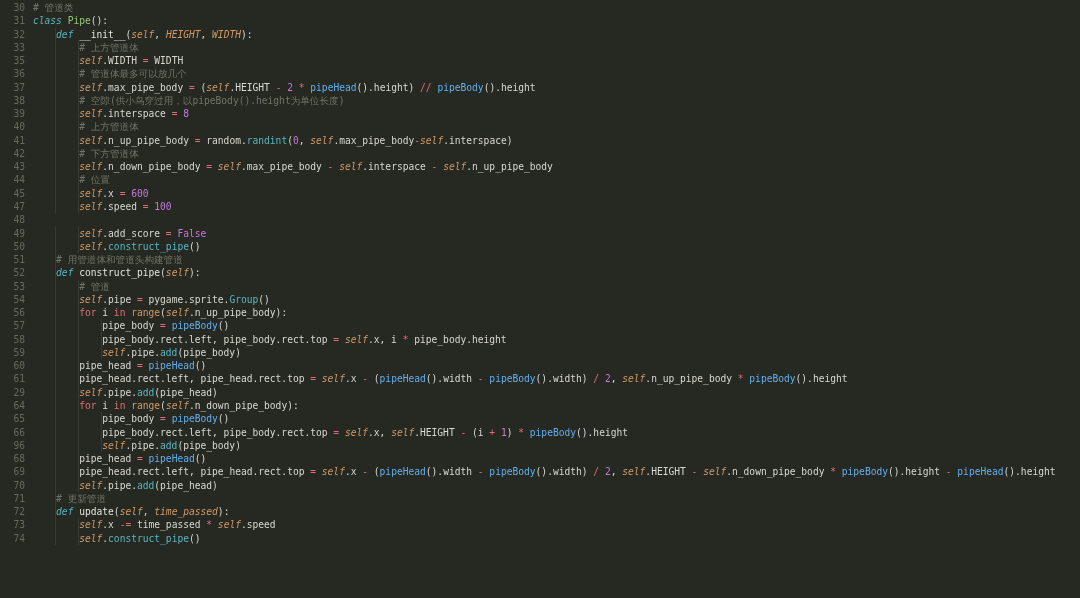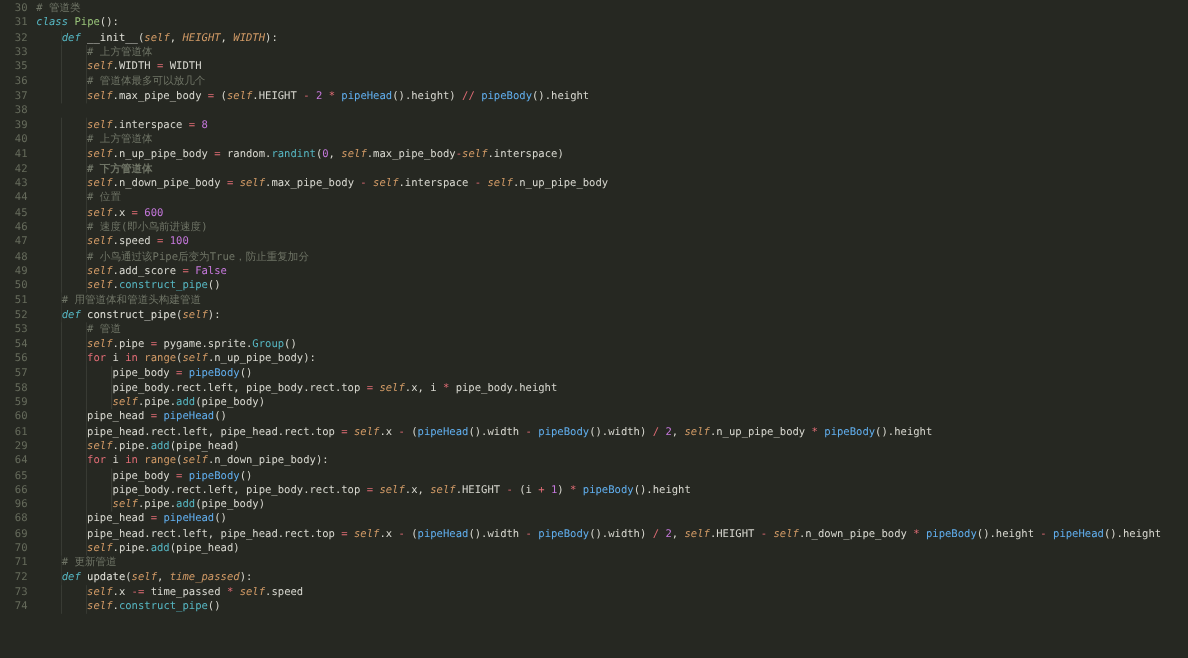--- a/index.html
+++ b/index.html
@@ -39,31 +39,30 @@
 <body>
 
 <div class="editor" id="editor">
     <div class="line"><span class="ln">30</span><span class="code"><span style="color: rgb(111, 116, 102);"># 管道类</span></span></div>
     <div class="line"><span class="ln">31</span><span class="code"><span class="it" style="color: rgb(86, 182, 194);">class</span><span style="color: rgb(216, 216, 208);"> </span><span style="color: rgb(152, 195, 121);">Pipe</span><span style="color: rgb(216, 216, 208);">():</span></span></div>
     <div class="line"><span class="ln">32</span><span class="code"><span class="indent" style="width: 4ch;"></span><span class="it" style="color: rgb(86, 182, 194);">def</span><span style="color: rgb(216, 216, 208);"> </span><span style="color: rgb(226, 226, 218);">__init__</span><span style="color: rgb(216, 216, 208);">(</span><span class="it" style="color: rgb(209, 154, 102);">self</span><span style="color: rgb(216, 216, 208);">, </span><span class="it" style="color: rgb(209, 154, 102);">HEIGHT</span><span style="color: rgb(216, 216, 208);">, </span><span class="it" style="color: rgb(209, 154, 102);">WIDTH</span><span style="color: rgb(216, 216, 208);">):</span></span></div>
     <div class="line"><span class="ln">33</span><span class="code"><span class="indent" style="width: 8ch;"></span><span style="color: rgb(111, 116, 102);"># 上方管道体</span></span></div>
     <div class="line"><span class="ln">35</span><span class="code"><span class="indent" style="width: 8ch;"></span><span class="it" style="color: rgb(209, 154, 102);">self</span><span style="color: rgb(216, 216, 208);">.WIDTH </span><span style="color: rgb(224, 108, 117);">=</span><span style="color: rgb(216, 216, 208);"> WIDTH</span></span></div>
     <div class="line"><span class="ln">36</span><span class="code"><span class="indent" style="width: 8ch;"></span><span style="color: rgb(111, 116, 102);"># 管道体最多可以放几个</span></span></div>
     <div class="line"><span class="ln">37</span><span class="code"><span class="indent" style="width: 8ch;"></span><span class="it" style="color: rgb(209, 154, 102);">self</span><span style="color: rgb(216, 216, 208);">.max_pipe_body </span><span style="color: rgb(224, 108, 117);">=</span><span style="color: rgb(216, 216, 208);"> (</span><span class="it" style="color: rgb(209, 154, 102);">self</span><span style="color: rgb(216, 216, 208);">.HEIGHT </span><span style="color: rgb(224, 108, 117);">-</span><span style="color: rgb(216, 216, 208);"> </span><span style="color: rgb(198, 120, 221);">2</span><span style="color: rgb(216, 216, 208);"> </span><span style="color: rgb(224, 108, 117);">*</span><span style="color: rgb(216, 216, 208);"> </span><span style="color: rgb(97, 175, 239);">pipeHead</span><span style="color: rgb(216, 216, 208);">().height) </span><span style="color: rgb(224, 108, 117);">//</span><span style="color: rgb(216, 216, 208);"> </span><span style="color: rgb(97, 175, 239);">pipeBody</span><span style="color: rgb(216, 216, 208);">().height</span></span></div>
-    <div class="line"><span class="ln">38</span></div>
+    <div class="line"><span class="ln">38</span><span class="code"><span class="indent" style="width: 8ch;"></span><span style="color: rgb(111, 116, 102);"># 空隙(供小鸟穿过用，以pipeBody().height为单位长度)</span></span></div>
     <div class="line"><span class="ln">39</span><span class="code"><span class="indent" style="width: 8ch;"></span><span class="it" style="color: rgb(209, 154, 102);">self</span><span style="color: rgb(216, 216, 208);">.interspace </span><span style="color: rgb(224, 108, 117);">=</span><span style="color: rgb(216, 216, 208);"> </span><span style="color: rgb(198, 120, 221);">8</span></span></div>
     <div class="line"><span class="ln">40</span><span class="code"><span class="indent" style="width: 8ch;"></span><span style="color: rgb(111, 116, 102);"># 上方管道体</span></span></div>
     <div class="line"><span class="ln">41</span><span class="code"><span class="indent" style="width: 8ch;"></span><span class="it" style="color: rgb(209, 154, 102);">self</span><span style="color: rgb(216, 216, 208);">.n_up_pipe_body </span><span style="color: rgb(224, 108, 117);">=</span><span style="color: rgb(216, 216, 208);"> random.</span><span style="color: rgb(86, 182, 194);">randint</span><span style="color: rgb(216, 216, 208);">(</span><span style="color: rgb(198, 120, 221);">0</span><span style="color: rgb(216, 216, 208);">, </span><span class="it" style="color: rgb(209, 154, 102);">self</span><span style="color: rgb(216, 216, 208);">.max_pipe_body</span><span style="color: rgb(224, 108, 117);">-</span><span class="it" style="color: rgb(209, 154, 102);">self</span><span style="color: rgb(216, 216, 208);">.interspace)</span></span></div>
-    <div class="line"><span class="ln">42</span><span class="code"><span class="indent" style="width: 8ch;"></span><span style="color: rgb(111, 116, 102); font-weight: bold;"># 下方管道体</span></span></div>
+    <div class="line"><span class="ln">42</span><span class="code"><span class="indent" style="width: 8ch;"></span><span style="color: rgb(111, 116, 102);"># 下方管道体</span></span></div>
     <div class="line"><span class="ln">43</span><span class="code"><span class="indent" style="width: 8ch;"></span><span class="it" style="color: rgb(209, 154, 102);">self</span><span style="color: rgb(216, 216, 208);">.n_down_pipe_body </span><span style="color: rgb(224, 108, 117);">=</span><span style="color: rgb(216, 216, 208);"> </span><span class="it" style="color: rgb(209, 154, 102);">self</span><span style="color: rgb(216, 216, 208);">.max_pipe_body </span><span style="color: rgb(224, 108, 117);">-</span><span style="color: rgb(216, 216, 208);"> </span><span class="it" style="color: rgb(209, 154, 102);">self</span><span style="color: rgb(216, 216, 208);">.interspace </span><span style="color: rgb(224, 108, 117);">-</span><span style="color: rgb(216, 216, 208);"> </span><span class="it" style="color: rgb(209, 154, 102);">self</span><span style="color: rgb(216, 216, 208);">.n_up_pipe_body</span></span></div>
     <div class="line"><span class="ln">44</span><span class="code"><span class="indent" style="width: 8ch;"></span><span style="color: rgb(111, 116, 102);"># 位置</span></span></div>
     <div class="line"><span class="ln">45</span><span class="code"><span class="indent" style="width: 8ch;"></span><span class="it" style="color: rgb(209, 154, 102);">self</span><span style="color: rgb(216, 216, 208);">.x </span><span style="color: rgb(224, 108, 117);">=</span><span style="color: rgb(216, 216, 208);"> </span><span style="color: rgb(198, 120, 221);">600</span></span></div>
-    <div class="line"><span class="ln">46</span><span class="code"><span class="indent" style="width: 8ch;"></span><span style="color: rgb(111, 116, 102);"># 速度(即小鸟前进速度)</span></span></div>
     <div class="line"><span class="ln">47</span><span class="code"><span class="indent" style="width: 8ch;"></span><span class="it" style="color: rgb(209, 154, 102);">self</span><span style="color: rgb(216, 216, 208);">.speed </span><span style="color: rgb(224, 108, 117);">=</span><span style="color: rgb(216, 216, 208);"> </span><span style="color: rgb(198, 120, 221);">100</span></span></div>
-    <div class="line"><span class="ln">48</span><span class="code"><span class="indent" style="width: 8ch;"></span><span style="color: rgb(111, 116, 102);"># 小鸟通过该Pipe后变为True，防止重复加分</span></span></div>
+    <div class="line"><span class="ln">48</span></div>
     <div class="line"><span class="ln">49</span><span class="code"><span class="indent" style="width: 8ch;"></span><span class="it" style="color: rgb(209, 154, 102);">self</span><span style="color: rgb(216, 216, 208);">.add_score </span><span style="color: rgb(224, 108, 117);">=</span><span style="color: rgb(216, 216, 208);"> </span><span style="color: rgb(198, 120, 221);">False</span></span></div>
     <div class="line"><span class="ln">50</span><span class="code"><span class="indent" style="width: 8ch;"></span><span class="it" style="color: rgb(209, 154, 102);">self</span><span style="color: rgb(216, 216, 208);">.</span><span style="color: rgb(86, 182, 194);">construct_pipe</span><span style="color: rgb(216, 216, 208);">()</span></span></div>
     <div class="line"><span class="ln">51</span><span class="code"><span class="indent" style="width: 4ch;"></span><span style="color: rgb(111, 116, 102);"># 用管道体和管道头构建管道</span></span></div>
     <div class="line"><span class="ln">52</span><span class="code"><span class="indent" style="width: 4ch;"></span><span class="it" style="color: rgb(86, 182, 194);">def</span><span style="color: rgb(216, 216, 208);"> </span><span style="color: rgb(226, 226, 218);">construct_pipe</span><span style="color: rgb(216, 216, 208);">(</span><span class="it" style="color: rgb(209, 154, 102);">self</span><span style="color: rgb(216, 216, 208);">):</span></span></div>
     <div class="line"><span class="ln">53</span><span class="code"><span class="indent" style="width: 8ch;"></span><span style="color: rgb(111, 116, 102);"># 管道</span></span></div>
     <div class="line"><span class="ln">54</span><span class="code"><span class="indent" style="width: 8ch;"></span><span class="it" style="color: rgb(209, 154, 102);">self</span><span style="color: rgb(216, 216, 208);">.pipe </span><span style="color: rgb(224, 108, 117);">=</span><span style="color: rgb(216, 216, 208);"> pygame.sprite.</span><span style="color: rgb(86, 182, 194);">Group</span><span style="color: rgb(216, 216, 208);">()</span></span></div>
     <div class="line"><span class="ln">56</span><span class="code"><span class="indent" style="width: 8ch;"></span><span style="color: rgb(224, 108, 117);">for</span><span style="color: rgb(216, 216, 208);"> i </span><span style="color: rgb(224, 108, 117);">in</span><span style="color: rgb(216, 216, 208);"> </span><span style="color: rgb(209, 154, 102);">range</span><span style="color: rgb(216, 216, 208);">(</span><span class="it" style="color: rgb(209, 154, 102);">self</span><span style="color: rgb(216, 216, 208);">.n_up_pipe_body):</span></span></div>
     <div class="line"><span class="ln">57</span><span class="code"><span class="indent" style="width: 12ch;"></span><span style="color: rgb(216, 216, 208);">pipe_body </span><span style="color: rgb(224, 108, 117);">=</span><span style="color: rgb(216, 216, 208);"> </span><span style="color: rgb(97, 175, 239);">pipeBody</span><span style="color: rgb(216, 216, 208);">()</span></span></div>
     <div class="line"><span class="ln">58</span><span class="code"><span class="indent" style="width: 12ch;"></span><span style="color: rgb(216, 216, 208);">pipe_body.rect.left, pipe_body.rect.top </span><span style="color: rgb(224, 108, 117);">=</span><span style="color: rgb(216, 216, 208);"> </span><span class="it" style="color: rgb(209, 154, 102);">self</span><span style="color: rgb(216, 216, 208);">.x, i </span><span style="color: rgb(224, 108, 117);">*</span><span style="color: rgb(216, 216, 208);"> pipe_body.height</span></span></div>
     <div class="line"><span class="ln">59</span><span class="code"><span class="indent" style="width: 12ch;"></span><span class="it" style="color: rgb(209, 154, 102);">self</span><span style="color: rgb(216, 216, 208);">.pipe.</span><span style="color: rgb(86, 182, 194);">add</span><span style="color: rgb(216, 216, 208);">(pipe_body)</span></span></div>

